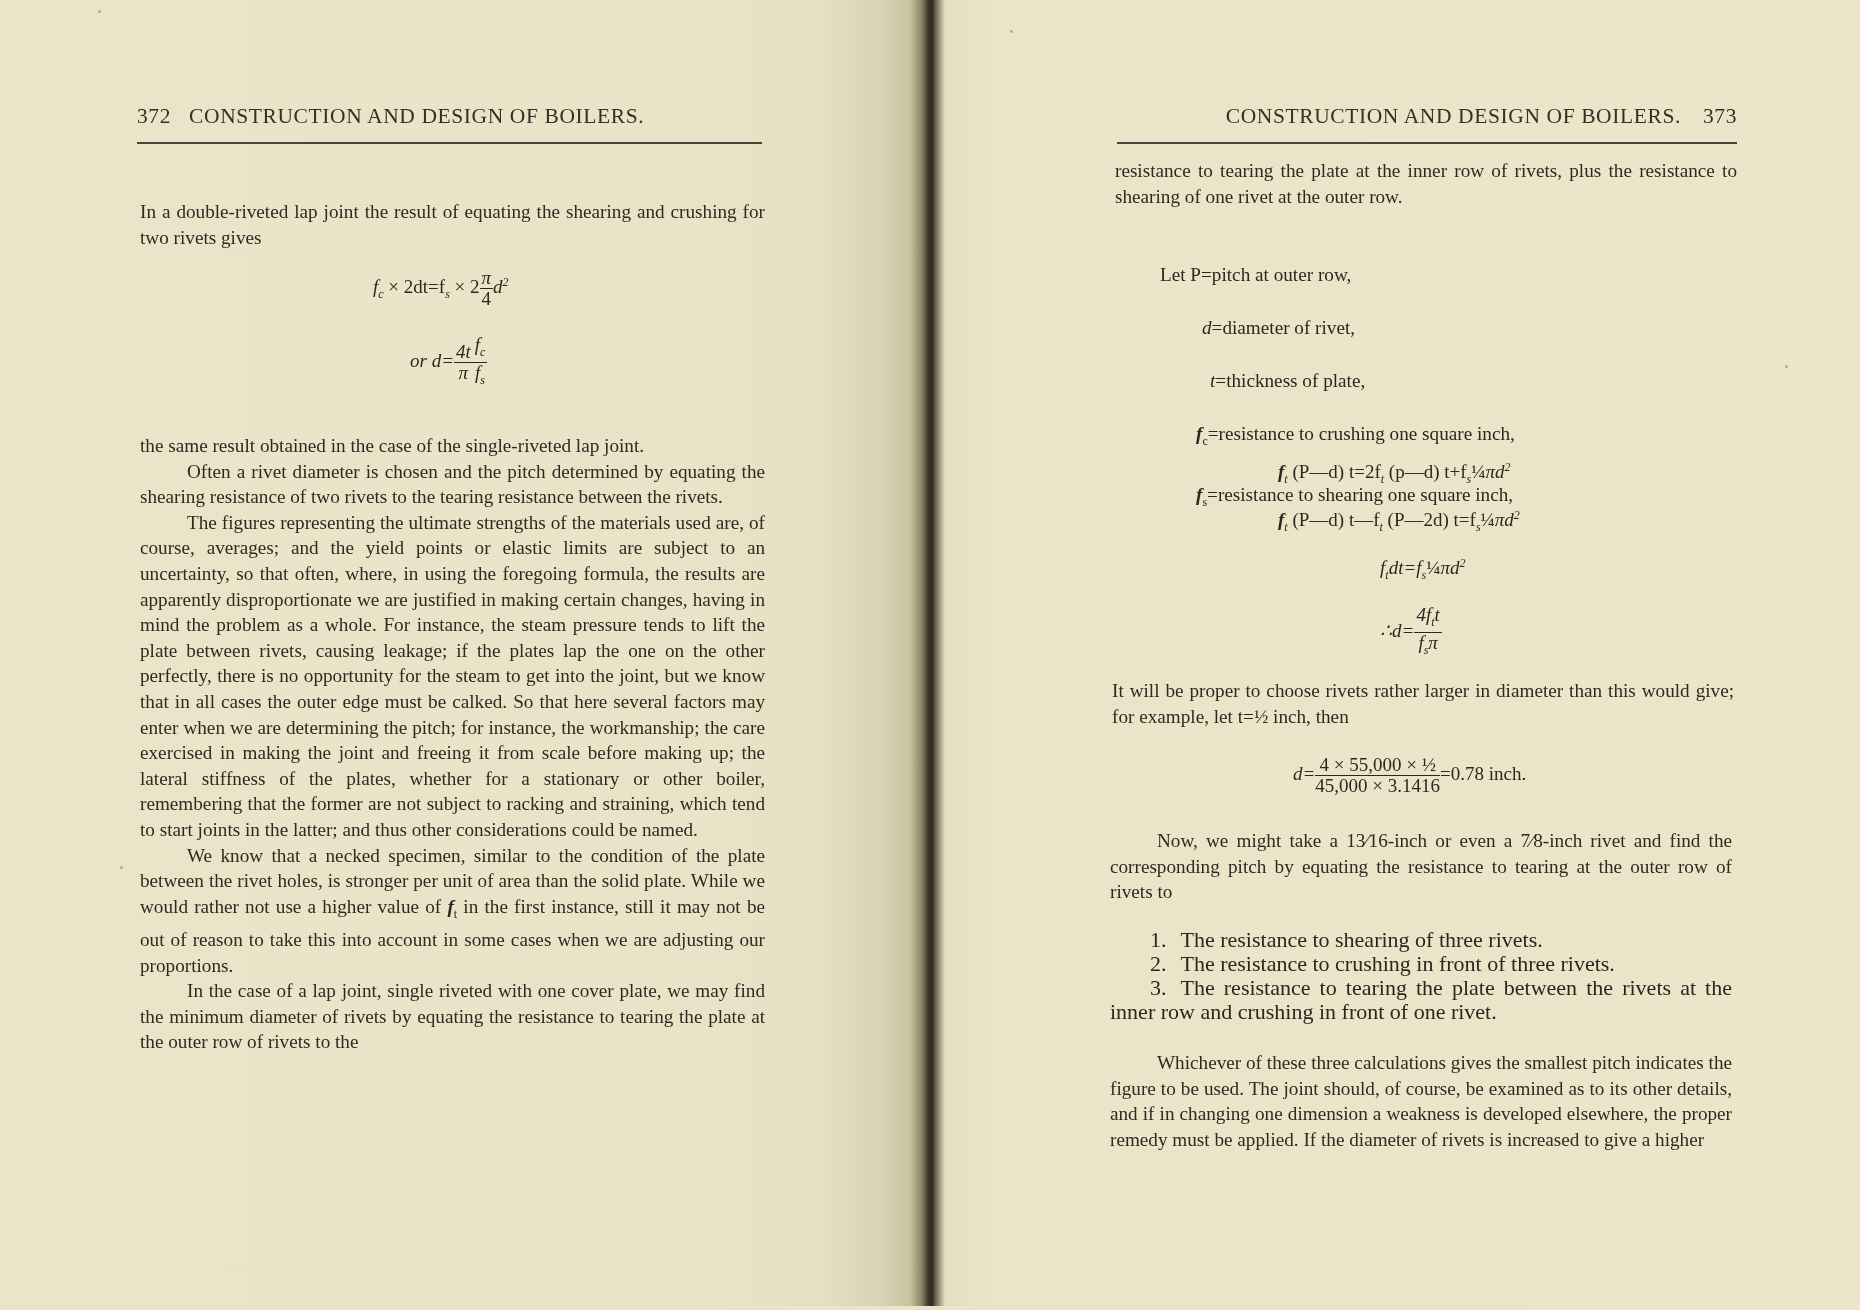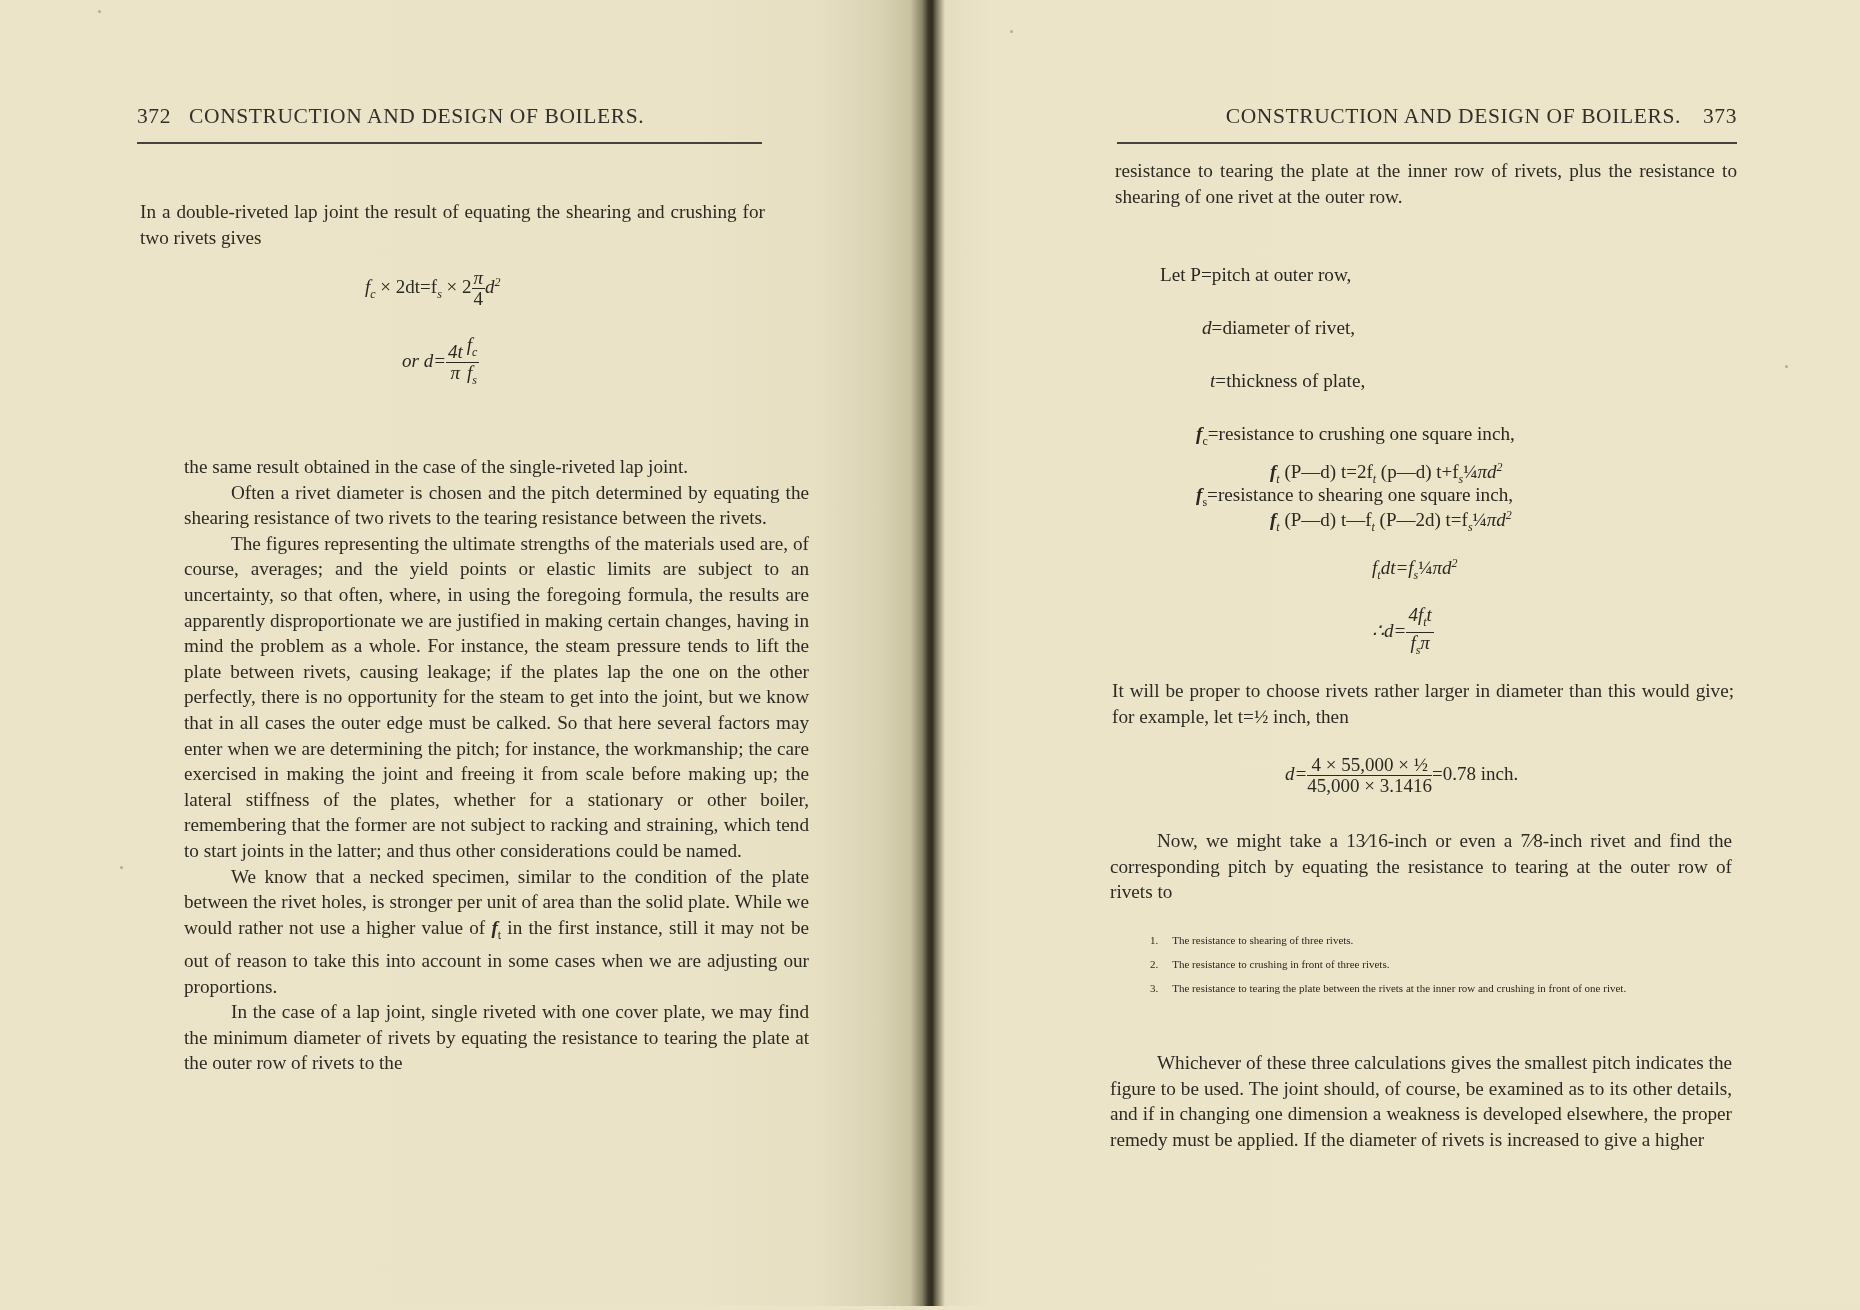--- a/index.html
+++ b/index.html
@@ -35,32 +35,32 @@
   .text {
     position: absolute; font-size: 19.2px; line-height: 25.6px;
     text-align: justify; color: #2d2a23;
   }
   .left .text { left: 140px; width: 625px; }
   .right .text { left: 180px; width: 622px; }
   .text p { margin: 0; }
   .indent { text-indent: 47px; }
   .bold { font-weight: bold; }
 
-  .eq { position: absolute; font-style: italic; font-size: 19px; color: #2b2820; white-space: nowrap; }
+  .eq { position: absolute; font-style: italic; font-size: 19px; color: #2b2820; white-space: nowrap; margin-left: 8px; }
   .frac { display: inline-block; vertical-align: middle; text-align: center; font-style: italic; }
   .frac .num { display: block; border-bottom: 1.4px solid #2b2820; padding: 0 2px; line-height: 20px; }
   .frac .den { display: block; line-height: 20px; }
   sub { font-size: 12px; }
   sup { font-size: 12px; }
   .upright { font-style: normal; }
 
   .defs { position: absolute; left: 1160px; top: 234px; font-size: 19.2px; line-height: 25px; }
   .defs .row { white-space: nowrap; margin-top: 28px; }
 
-  .list { position: absolute; left: 1110px; top: 928px; width: 622px; font-size: 11px; line-height: 24px; text-align: justify; }
+  .list { position: absolute; left: 1110px; top: 928px; width: 622px; font-size: 22px; line-height: 24px; text-align: justify; }
   .list p { margin: 0; }
   .list .li { text-indent: 40px; }
   .list .n { margin-right: 14px; }
 
   .fleck { position: absolute; width: 3px; height: 3px; border-radius: 50%; background: #8d8874; opacity: .6; }
 </style>
 </head>
 <body>
 
 <div class="spread">
@@ -78,21 +78,21 @@
     <div class="eq" style="left:365px; top:268px;">
       <span>f</span><sub>c</sub>
       <span class="upright">× 2dt=f</span><sub>s</sub>
       <span class="upright">× 2</span><span class="frac"><span class="num">π</span><span class="den upright">4</span></span><span>d</span><sup>2</sup>
     </div>
 
     <div class="eq" style="left:402px; top:335px;">
       <span>or d=</span><span class="frac"><span class="num">4t</span><span class="den">π</span></span><span class="frac"><span class="num"><span>f</span><sub>c</sub></span><span class="den"><span>f</span><sub>s</sub></span></span>
     </div>
 
-    <div class="text" style="top:454px;margin-left:44px;">
+    <div class="text" style="top:433px;">
       <p>the same result obtained in the case of the single-riveted lap joint.</p>
       <p class="indent">Often a rivet diameter is chosen and the pitch determined by equating the shearing resistance of two rivets to the tearing resistance between the rivets.</p>
       <p class="indent">The figures representing the ultimate strengths of the materials used are, of course, averages; and the yield points or elastic limits are subject to an uncertainty, so that often, where, in using the foregoing formula, the results are apparently disproportionate we are justified in making certain changes, having in mind the problem as a whole. For instance, the steam pressure tends to lift the plate between rivets, causing leakage; if the plates lap the one on the other perfectly, there is no opportunity for the steam to get into the joint, but we know that in all cases the outer edge must be calked. So that here several factors may enter when we are determining the pitch; for instance, the workmanship; the care exercised in making the joint and freeing it from scale before making up; the lateral stiffness of the plates, whether for a stationary or other boiler, remembering that the former are not subject to racking and straining, which tend to start joints in the latter; and thus other considerations could be named.</p>
       <p class="indent"><span>We know that a necked specimen, similar to the condition of the plate between the rivet holes, is stronger per unit of area than the solid plate. While we would rather not use a higher value of </span><i class="bold">f</i><sub>t</sub><span> in the first instance, still it may not be out of reason to take this into account in some cases when we are adjusting our proportions.</span></p>
       <p class="indent">In the case of a lap joint, single riveted with one cover plate, we may find the minimum diameter of rivets by equating the resistance to tearing the plate at the outer row of rivets to the</p>
     </div>
   </div>
 
   <div class="page right">
     <div class="running-head">

